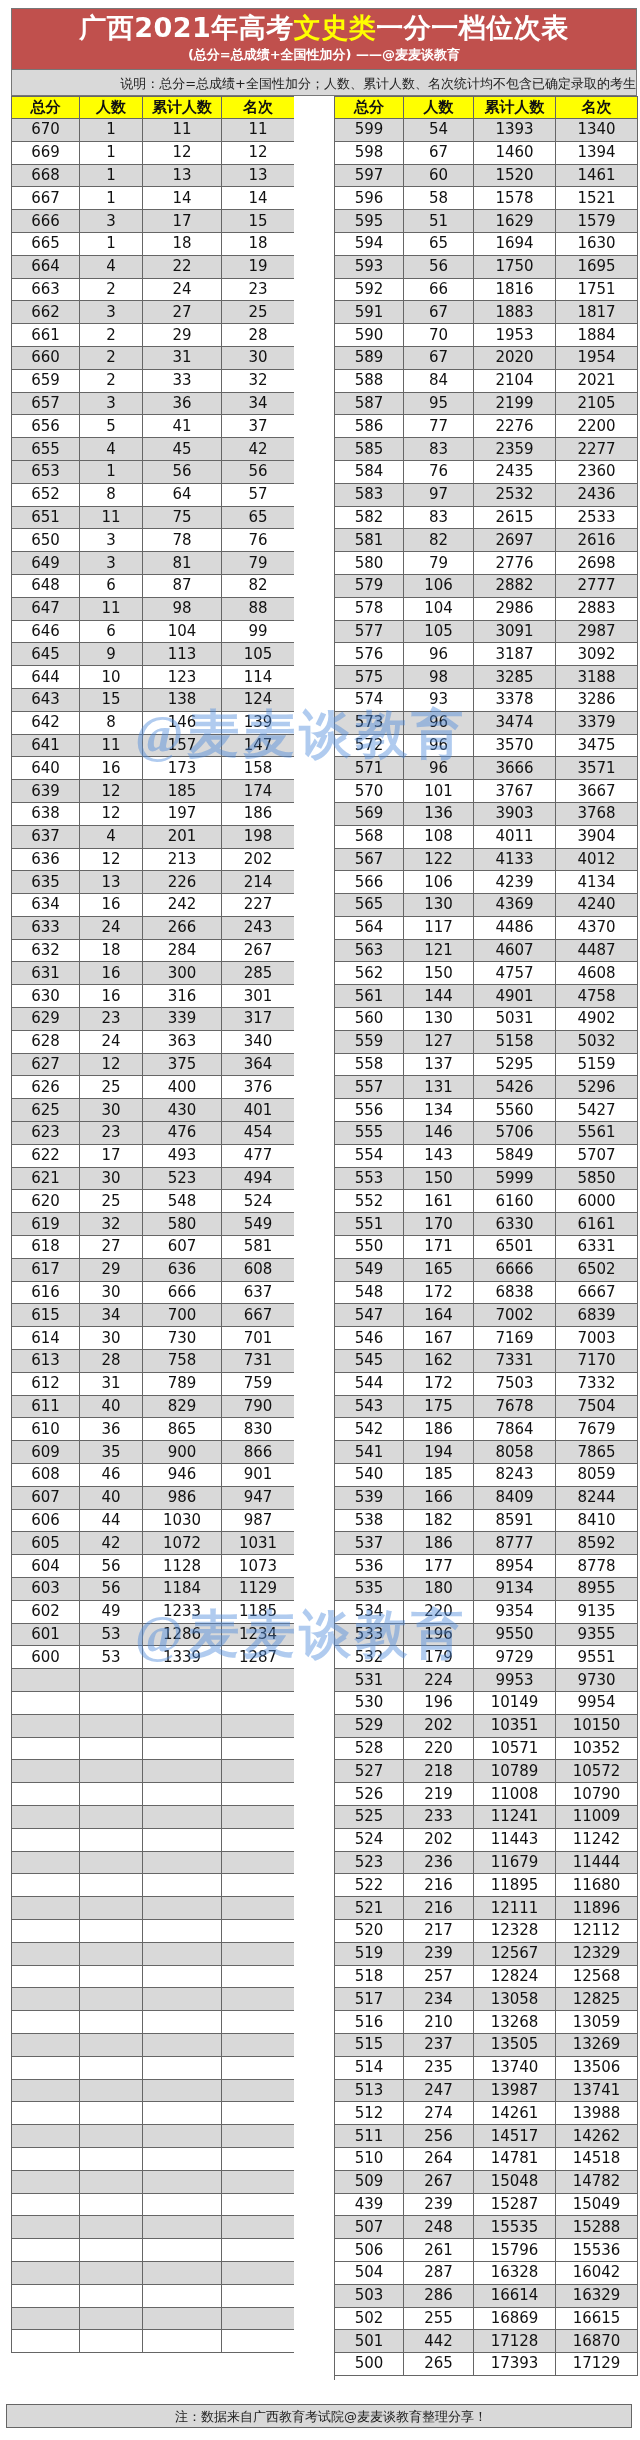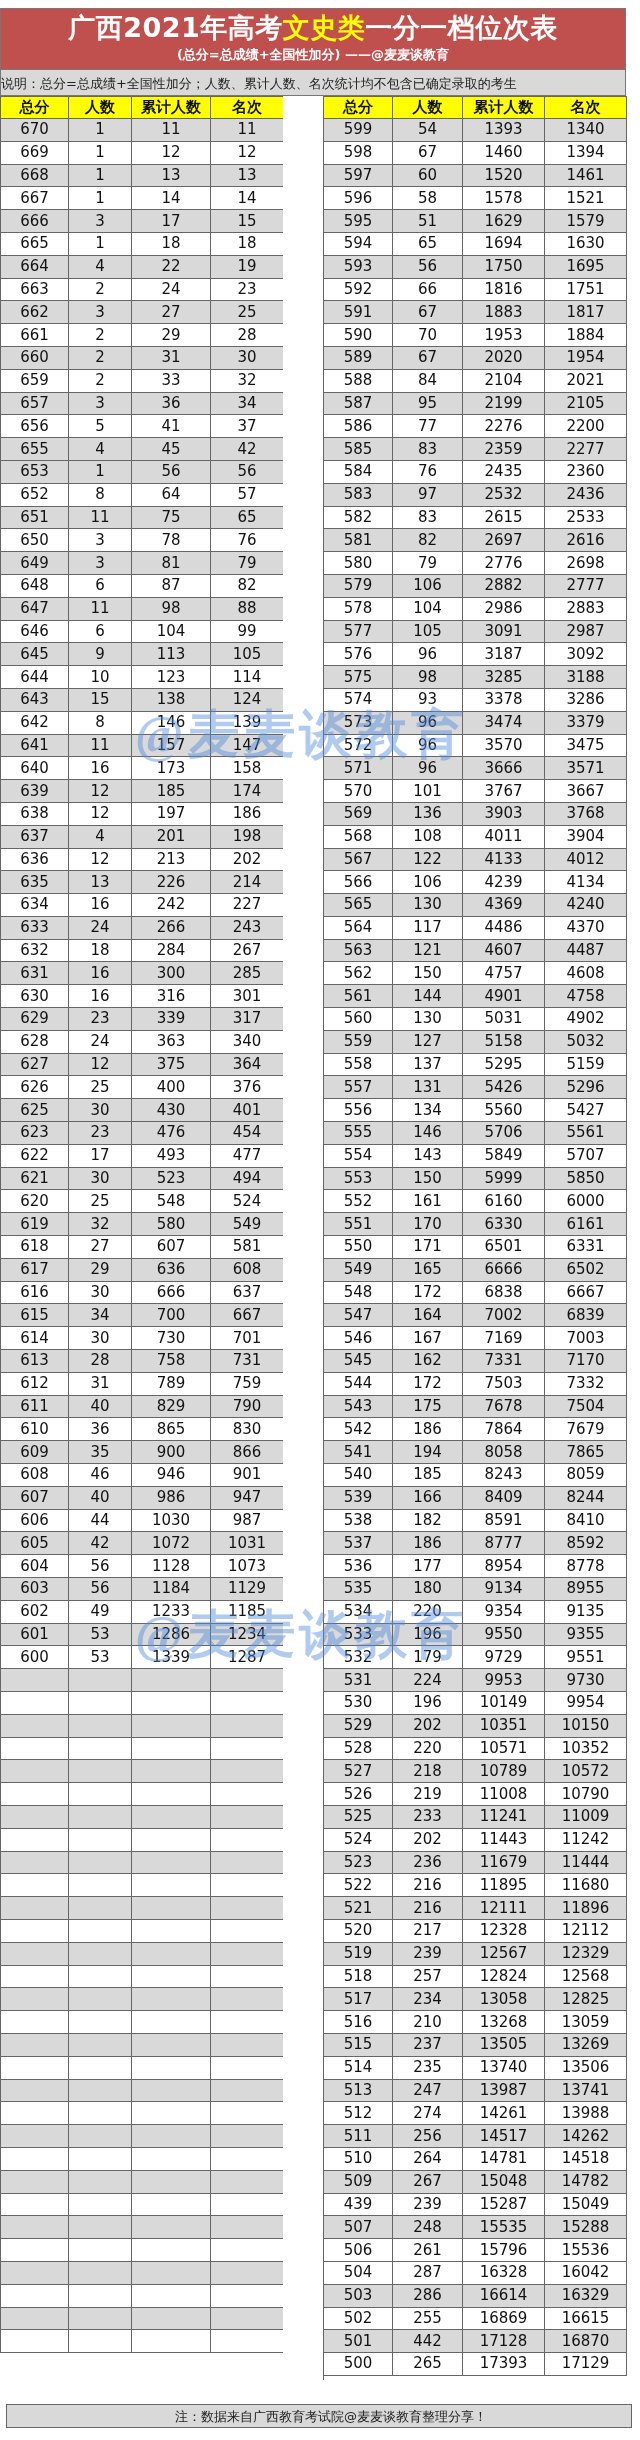--- a/index.html
+++ b/index.html
@@ -1,24 +1,24 @@
 <!DOCTYPE html>
 <html><head>
 <meta charset="utf-8">
 <style>
   html, body { margin: 0; padding: 0; background: #ffffff; }
   body { width: 640px; height: 2440px; position: relative; overflow: hidden;
          font-family: "DejaVu Sans", "Liberation Sans", sans-serif; color: #111; }
-  .sheet { position: absolute; left: 0; top: 8px; width: 626px; }
+  .sheet { position: absolute; left: 11px; top: 8px; width: 626px; }
   .title-block { background: #c0504d; height: 61px; border: 1px solid #777; border-bottom: none;
                  color: #fff; text-align: center; box-sizing: border-box; }
   .title { font-size: 27px; font-weight: bold; line-height: 34px; padding-top: 2px; letter-spacing: 0.5px; }
   .title .hl { color: #ffff00; }
   .subtitle { font-size: 13px; font-weight: bold; line-height: 20px; }
-  .note { background: #d9d9d9; height: 27px; line-height: 27px; font-size: 13px; text-align: left;
+  .note { background: #d9d9d9; height: 27px; line-height: 27px; font-size: 13px; text-align: right;
           border: 1px solid #777; box-sizing: border-box; color: #222; }
   .tables { position: relative; height: 2284px; }
   table { border-collapse: collapse; position: absolute; top: 0; table-layout: fixed; }
   table.left { left: 0; width: 283px; }
   table.right { left: 323px; width: 303px; }
   th, td { border: 1px solid #666; text-align: center; padding: 0; height: 22.8px; box-sizing: border-box;
            font-size: 15px; line-height: 21px; white-space: nowrap; overflow: hidden; }
   th { background: #ffff00; font-weight: bold; font-size: 15px; height: 22px; }
   tr.odd td { background: #d9d9d9; }
   tr.even td { background: #ffffff; }

